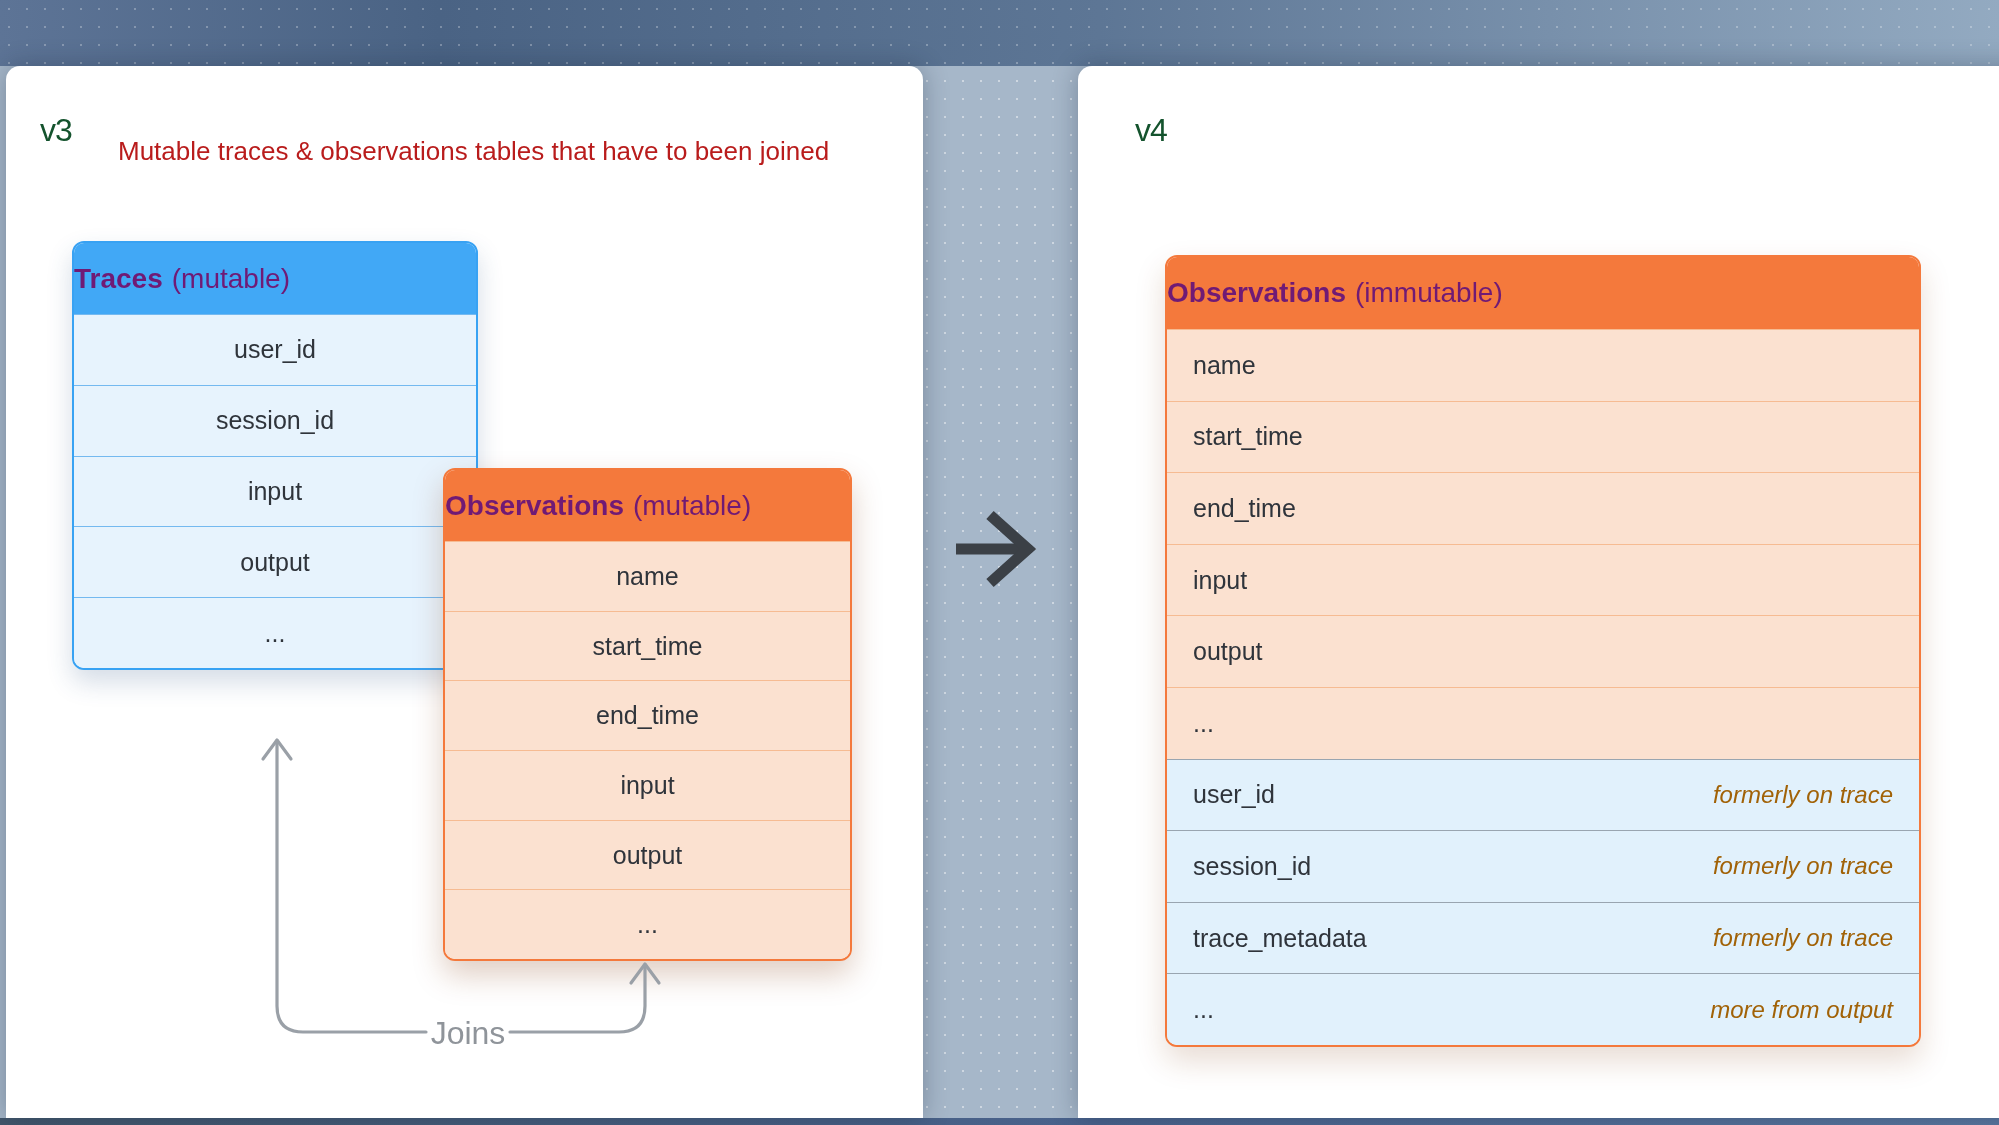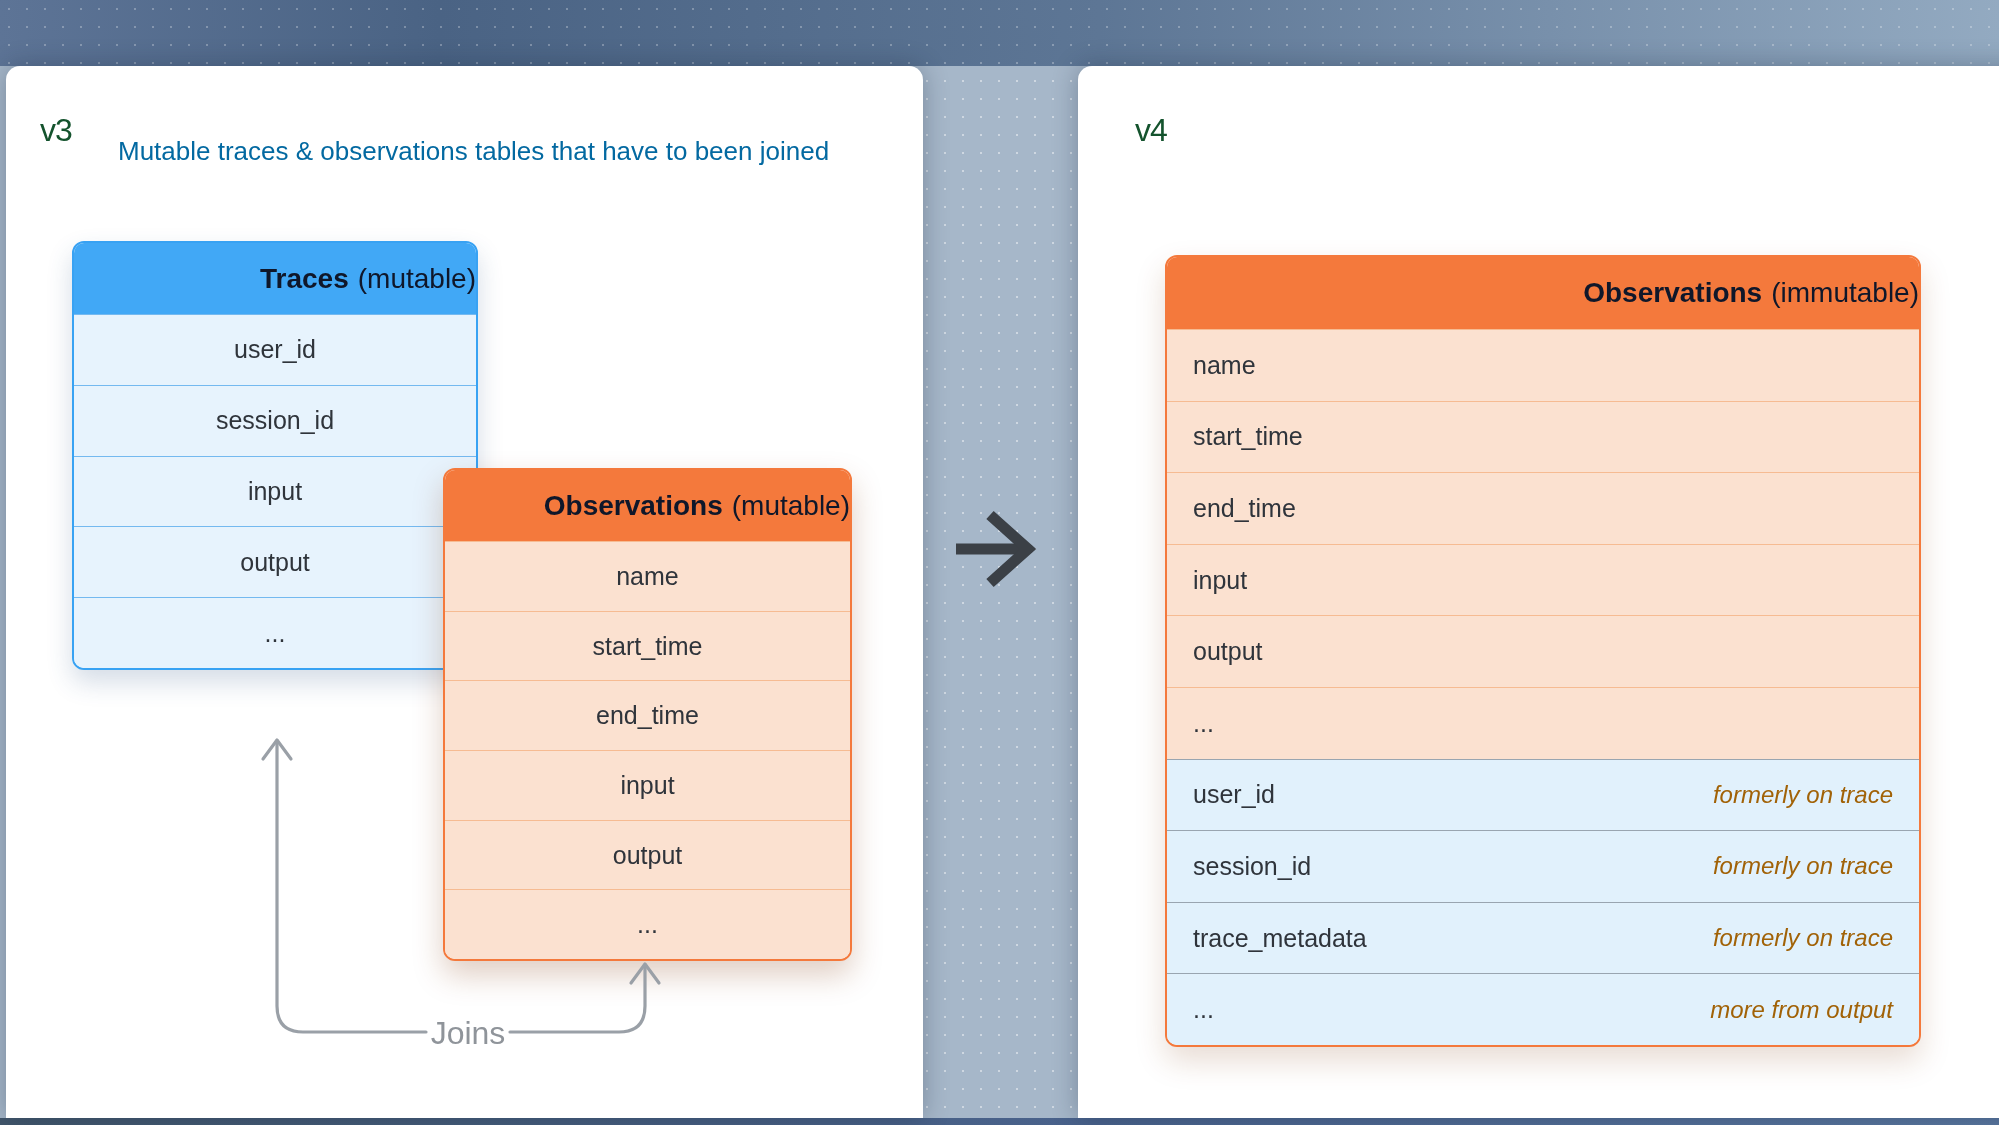--- a/index.html
+++ b/index.html
@@ -25,30 +25,30 @@
   .card {
     position:absolute; top:66px; height:1052px; background:#ffffff;
     box-shadow:0 0 26px rgba(25,40,60,0.33);
   }
   .card-left  { left:6px;    width:917px; border-radius:14px 14px 0 0; }
   .card-right { left:1078px; width:995px; border-radius:14px 0 0 0; }
 
   .version { position:absolute; font-size:32px; font-weight:400; color:#14532d; letter-spacing:-1px; }
   .card-left  .version { left:34px; top:46px; }
   .card-right .version { left:57px; top:46px; }
-  .subtitle { position:absolute; font-size:26px; color:#0369a1; line-height:38px;text-align:center; }
+  .subtitle { position:absolute; font-size:26px; color:#b91c1c; line-height:38px;text-align:center; }
   .card-left  .subtitle { left:112px; top:66px; white-space:nowrap; }
   .card-right .subtitle { left:143px; top:56px; width:720px; }
 
   .dtable { position:absolute; border-radius:12px; overflow:hidden; background:#fff; }
   .traces { left:66px;  top:175px; width:406px; border:2px solid #38a2f3; box-shadow:0 12px 26px rgba(40,80,130,0.20); z-index:1; }
   .obs-m  { left:437px; top:402px; width:409px; border:2px solid #f4793c; box-shadow:0 14px 30px rgba(130,60,15,0.25); z-index:2; }
   .obs-i  { left:87px;  top:189px; width:756px; border:2px solid #f4793c; box-shadow:0 14px 30px rgba(130,60,15,0.18); }
 
-  .thead { height:71px; display:flex; align-items:center; justify-content:flex-end; gap:9px; color:#0f172a; font-size:28px; }
+  .thead { height:71px; display:flex; align-items:center; justify-content:flex-start; gap:9px; color:#701a75; font-size:28px; }
   .thead .tb { font-weight:700; }
   .thead.blue   { background:#41a8f6; }
   .thead.orange { background:#f4793c; }
   .obs-i .thead { height:72px; }
 
   .trow { height:70.8px; display:flex; align-items:center; justify-content:center; font-size:25px; color:#2f343b; }
   .traces .trow { background:#e7f3fd; border-top:1.5px solid #74b9f0; }
   .obs-m  .trow { height:69.7px; background:#fbe1d0; border-top:1.5px solid #f6bb92; }
 
   .vrow { height:71.6px; display:flex; align-items:center; justify-content:space-between; padding:0 26px; font-size:25px; color:#2f343b; }

